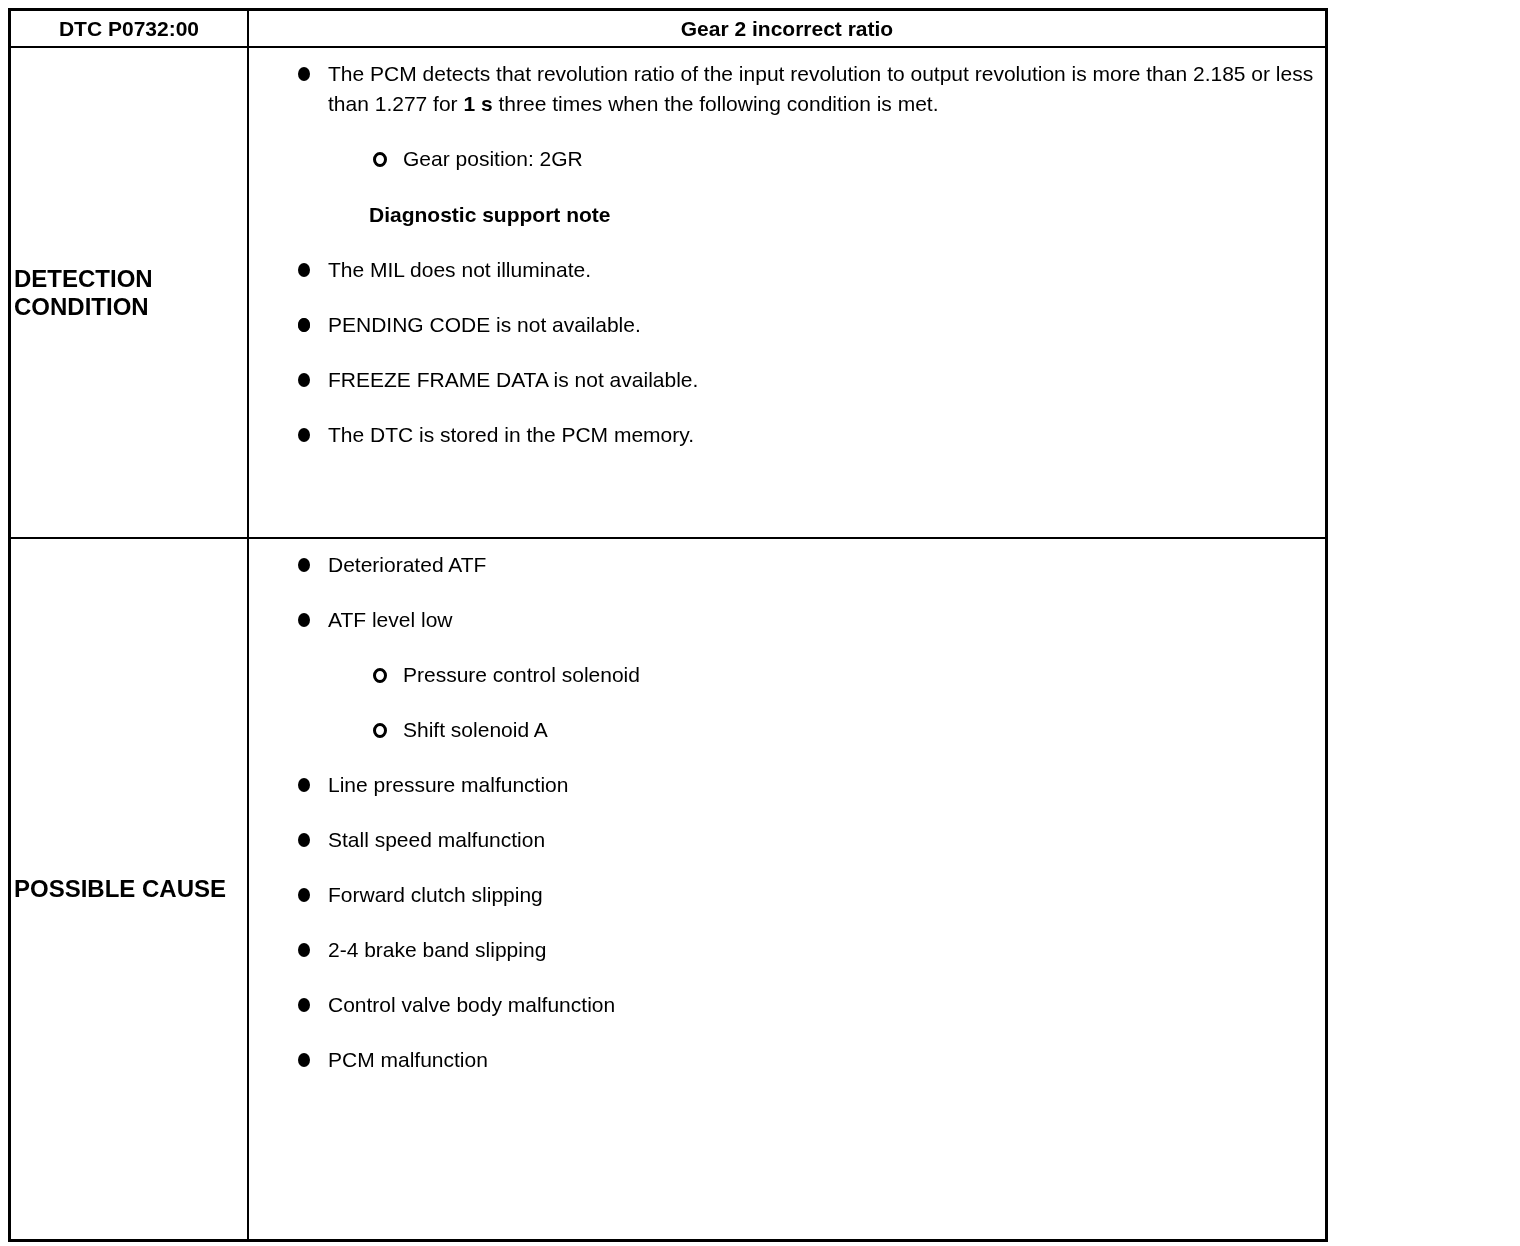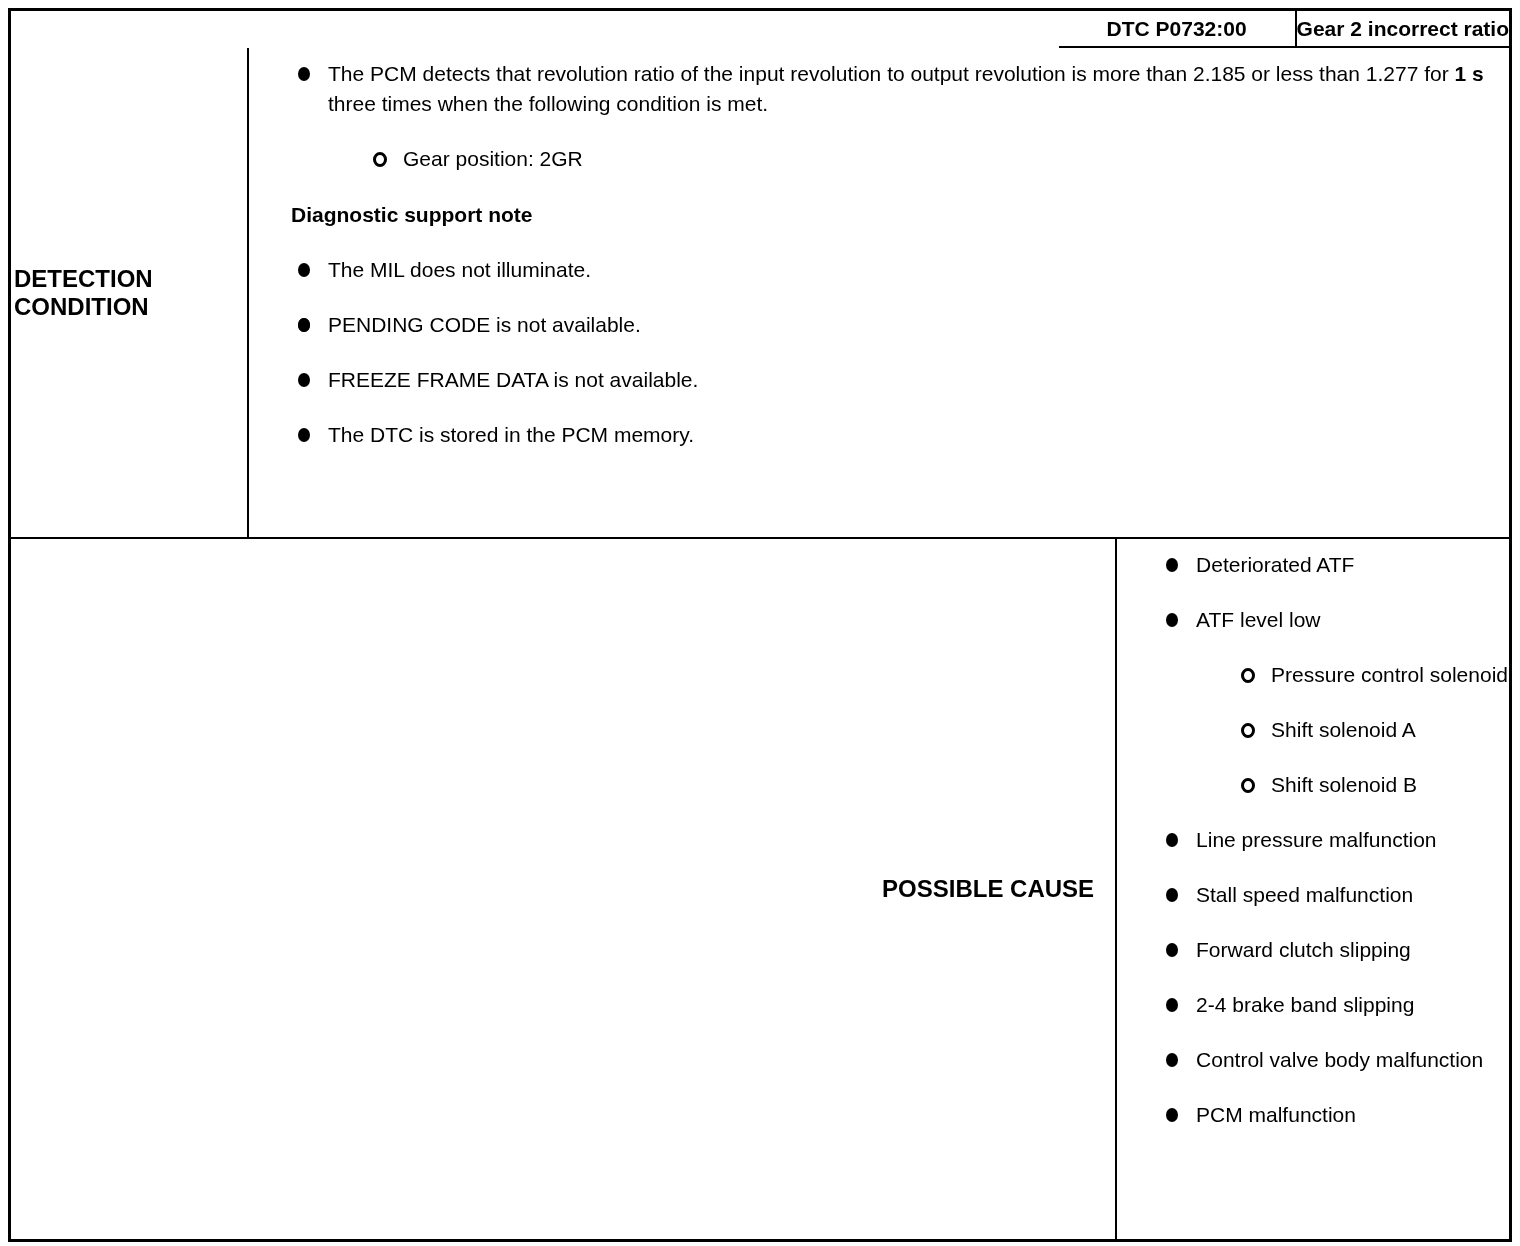--- a/index.html
+++ b/index.html
@@ -4,25 +4,24 @@
 <style>
   * { margin: 0; padding: 0; box-sizing: border-box; }
   html, body {
     width: 1520px; height: 1246px;
     background: #ffffff;
     font-family: "Liberation Sans", sans-serif;
     color: #000000;
   }
   .doc-table {
     position: absolute; left: 8px; top: 8px;
-    width: 1504px; height: 1234px;
+    width: 1320px; height: 1234px;
     border: 3px solid #000;
     display: flex; flex-direction: column;
     background: #fff;
-    align-items: flex-end;
   }
   .row { display: flex; min-height: 0; }
   .header-row { flex: 0 0 37px; border-bottom: 2px solid #000; }
   .row-detection { flex: 0 0 491px; border-bottom: 2px solid #000; }
   .row-cause { flex: 1 1 auto; }
   .cell-left { flex: 0 0 238px; border-right: 2px solid #000; }
   .cell-right { flex: 1 1 auto; min-width: 0; }
   .header-cell {
     display: flex; align-items: center; justify-content: center;
     font-weight: bold; font-size: 21px; white-space: nowrap;
@@ -30,21 +29,21 @@
   .label-cell {
     display: flex; align-items: center;
     font-weight: bold; font-size: 24px; line-height: 28px;
     padding-left: 3px; padding-right: 2px;
   }
   .content-cell { padding-top: 11px; font-size: 21px; line-height: 30px; }
   .item { position: relative; margin-bottom: 25px; }
   .item:last-child { margin-bottom: 0; }
   .item.bullet { padding-left: 79px; padding-right: 1px; }
   .item.sub { padding-left: 154px; padding-right: 1px; }
-  .item.heading { padding-left: 42px; font-weight: bold; margin-top: 26px; }
+  .item.heading { padding-left: 120px; font-weight: bold; margin-top: 26px; }
   .marker { position: absolute; display: block; }
   .item.bullet > .marker {
     left: 49px; top: 8px; width: 12px; height: 14px;
     background: #000; border-radius: 50%;
   }
   .item.sub > .marker {
     left: 124px; top: 8px; width: 14px; height: 15px;
     border: 3px solid #000; border-radius: 50%; background: #fff;
   }
   .b { font-weight: bold; }
@@ -81,21 +80,20 @@
 
   <div class="row row-cause">
     <div class="cell-left label-cell">
       <span>POSSIBLE CAUSE</span>
     </div>
     <div class="cell-right content-cell">
         <div class="item bullet"><span class="marker"></span><span><span>Deteriorated ATF</span></span></div>
         <div class="item bullet"><span class="marker"></span><span><span>ATF level low</span></span></div>
         <div class="item sub"><span class="marker"></span><span><span>Pressure control solenoid</span></span></div>
         <div class="item sub"><span class="marker"></span><span><span>Shift solenoid A</span></span></div>
-        <div class="item sub"><span class="marker"></span><span><span>Shift solenoid B</span></span></div>
         <div class="item bullet"><span class="marker"></span><span><span>Line pressure malfunction</span></span></div>
         <div class="item bullet"><span class="marker"></span><span><span>Stall speed malfunction</span></span></div>
         <div class="item bullet"><span class="marker"></span><span><span>Forward clutch slipping</span></span></div>
         <div class="item bullet"><span class="marker"></span><span><span>2-4 brake band slipping</span></span></div>
         <div class="item bullet"><span class="marker"></span><span><span>Control valve body malfunction</span></span></div>
         <div class="item bullet"><span class="marker"></span><span><span>PCM malfunction</span></span></div>
       </div>
   </div>
 
 </div>

